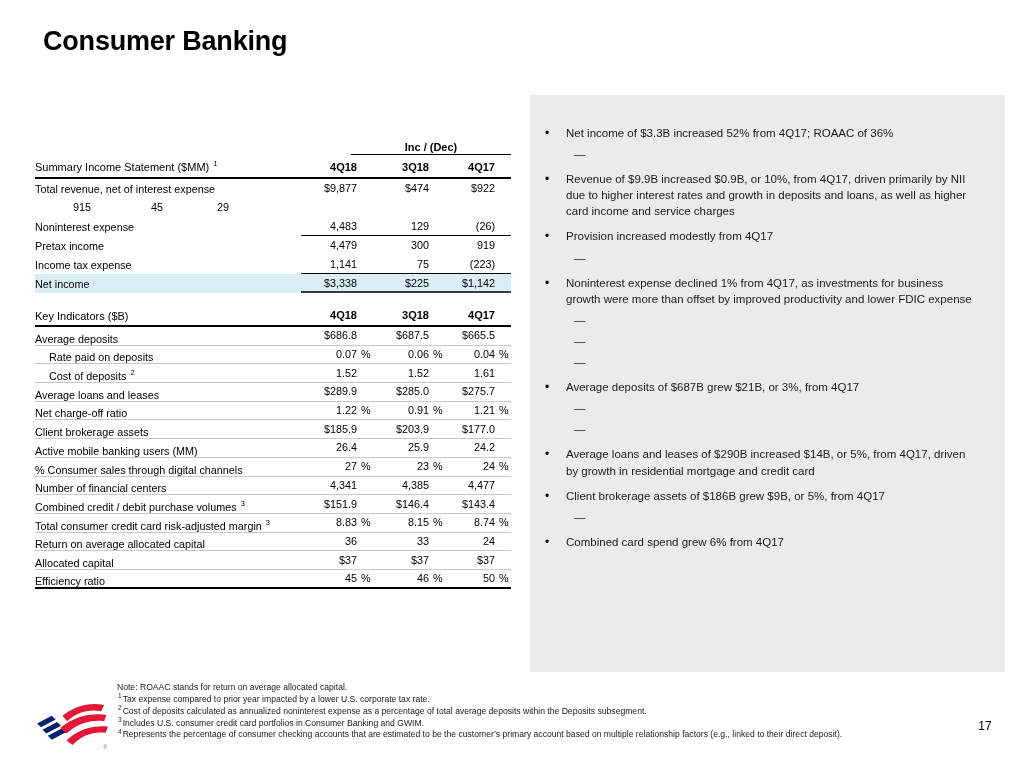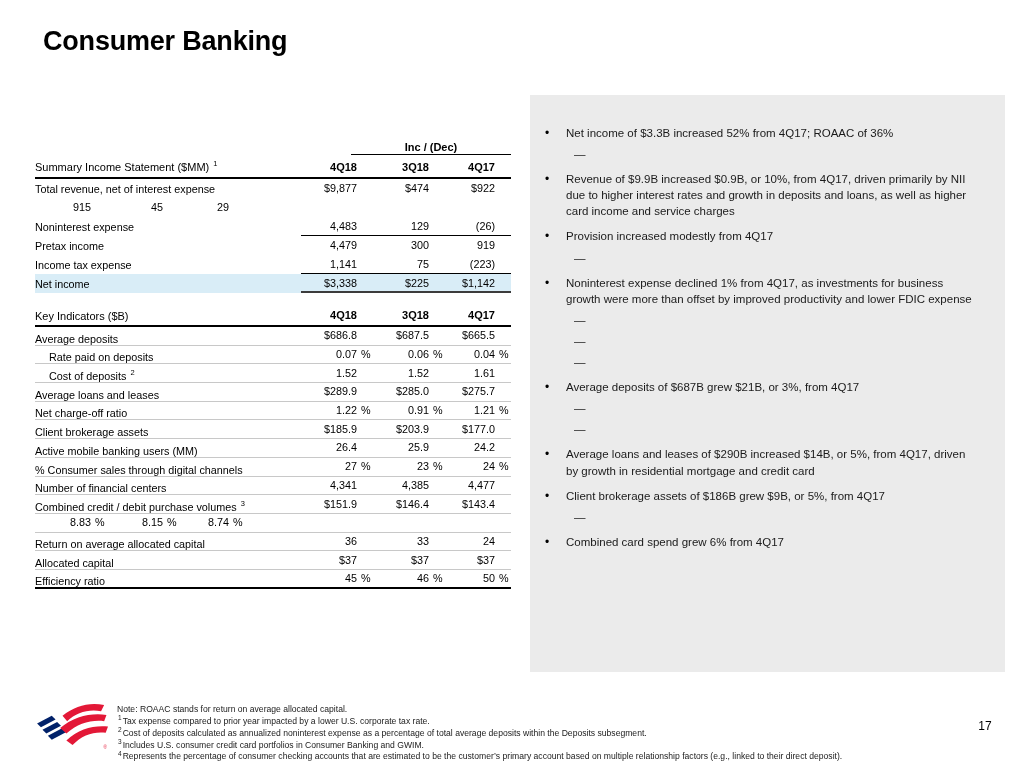--- a/index.html
+++ b/index.html
@@ -50,21 +50,21 @@
   .bullet{display:flex;margin-bottom:9px;}
   .b-marker{width:21px;font-size:12px;flex:0 0 21px;color:#000;}
   .b-body{flex:1;}
   .sub{display:flex;margin-top:5px;}
   .s-marker{width:25px;flex:0 0 25px;padding-left:8px;}
   .s-text{flex:1;}
   .panel sup{font-size:7.5px;}
 
   
   .logo{position:absolute;left:34px;top:698px;width:74px;height:54px;}
-  .footnotes{position:absolute;left:117px;top:704px;width:872px;font-size:8.6px;line-height:1.38;color:#1a1a1a;}
+  .footnotes{position:absolute;left:117px;top:682px;width:872px;font-size:8.6px;line-height:1.38;color:#1a1a1a;}
   .fn-item{padding-left:9px;text-indent:-9px;}
   .fn-item sup{font-size:6.5px;margin-right:1px;}
   .page-num{position:absolute;left:970px;top:719px;width:30px;text-align:center;font-size:12px;}
 </style>
 </head>
 <body>
 
 <div class="slide">
 
   <h1 class="title">Consumer Banking</h1>
@@ -305,20 +305,21 @@
             <span class="pct"></span>
           </div>
         <div class="g g2">
           <span class="val">$146.4</span>
             <span class="pct"></span>
           <span class="val">$143.4</span>
             <span class="pct"></span>
         </div>
       </div>
         <div class="t-row data-row">
+        <div class="lbl"><span>Total consumer credit card risk-adjusted margin </span><sup>3</sup></div>
         <div class="g g1">
             <span class="val">8.83</span>
             <span class="pct">%</span>
           </div>
         <div class="g g2">
           <span class="val">8.15</span>
             <span class="pct">%</span>
           <span class="val">8.74</span>
             <span class="pct">%</span>
         </div>

